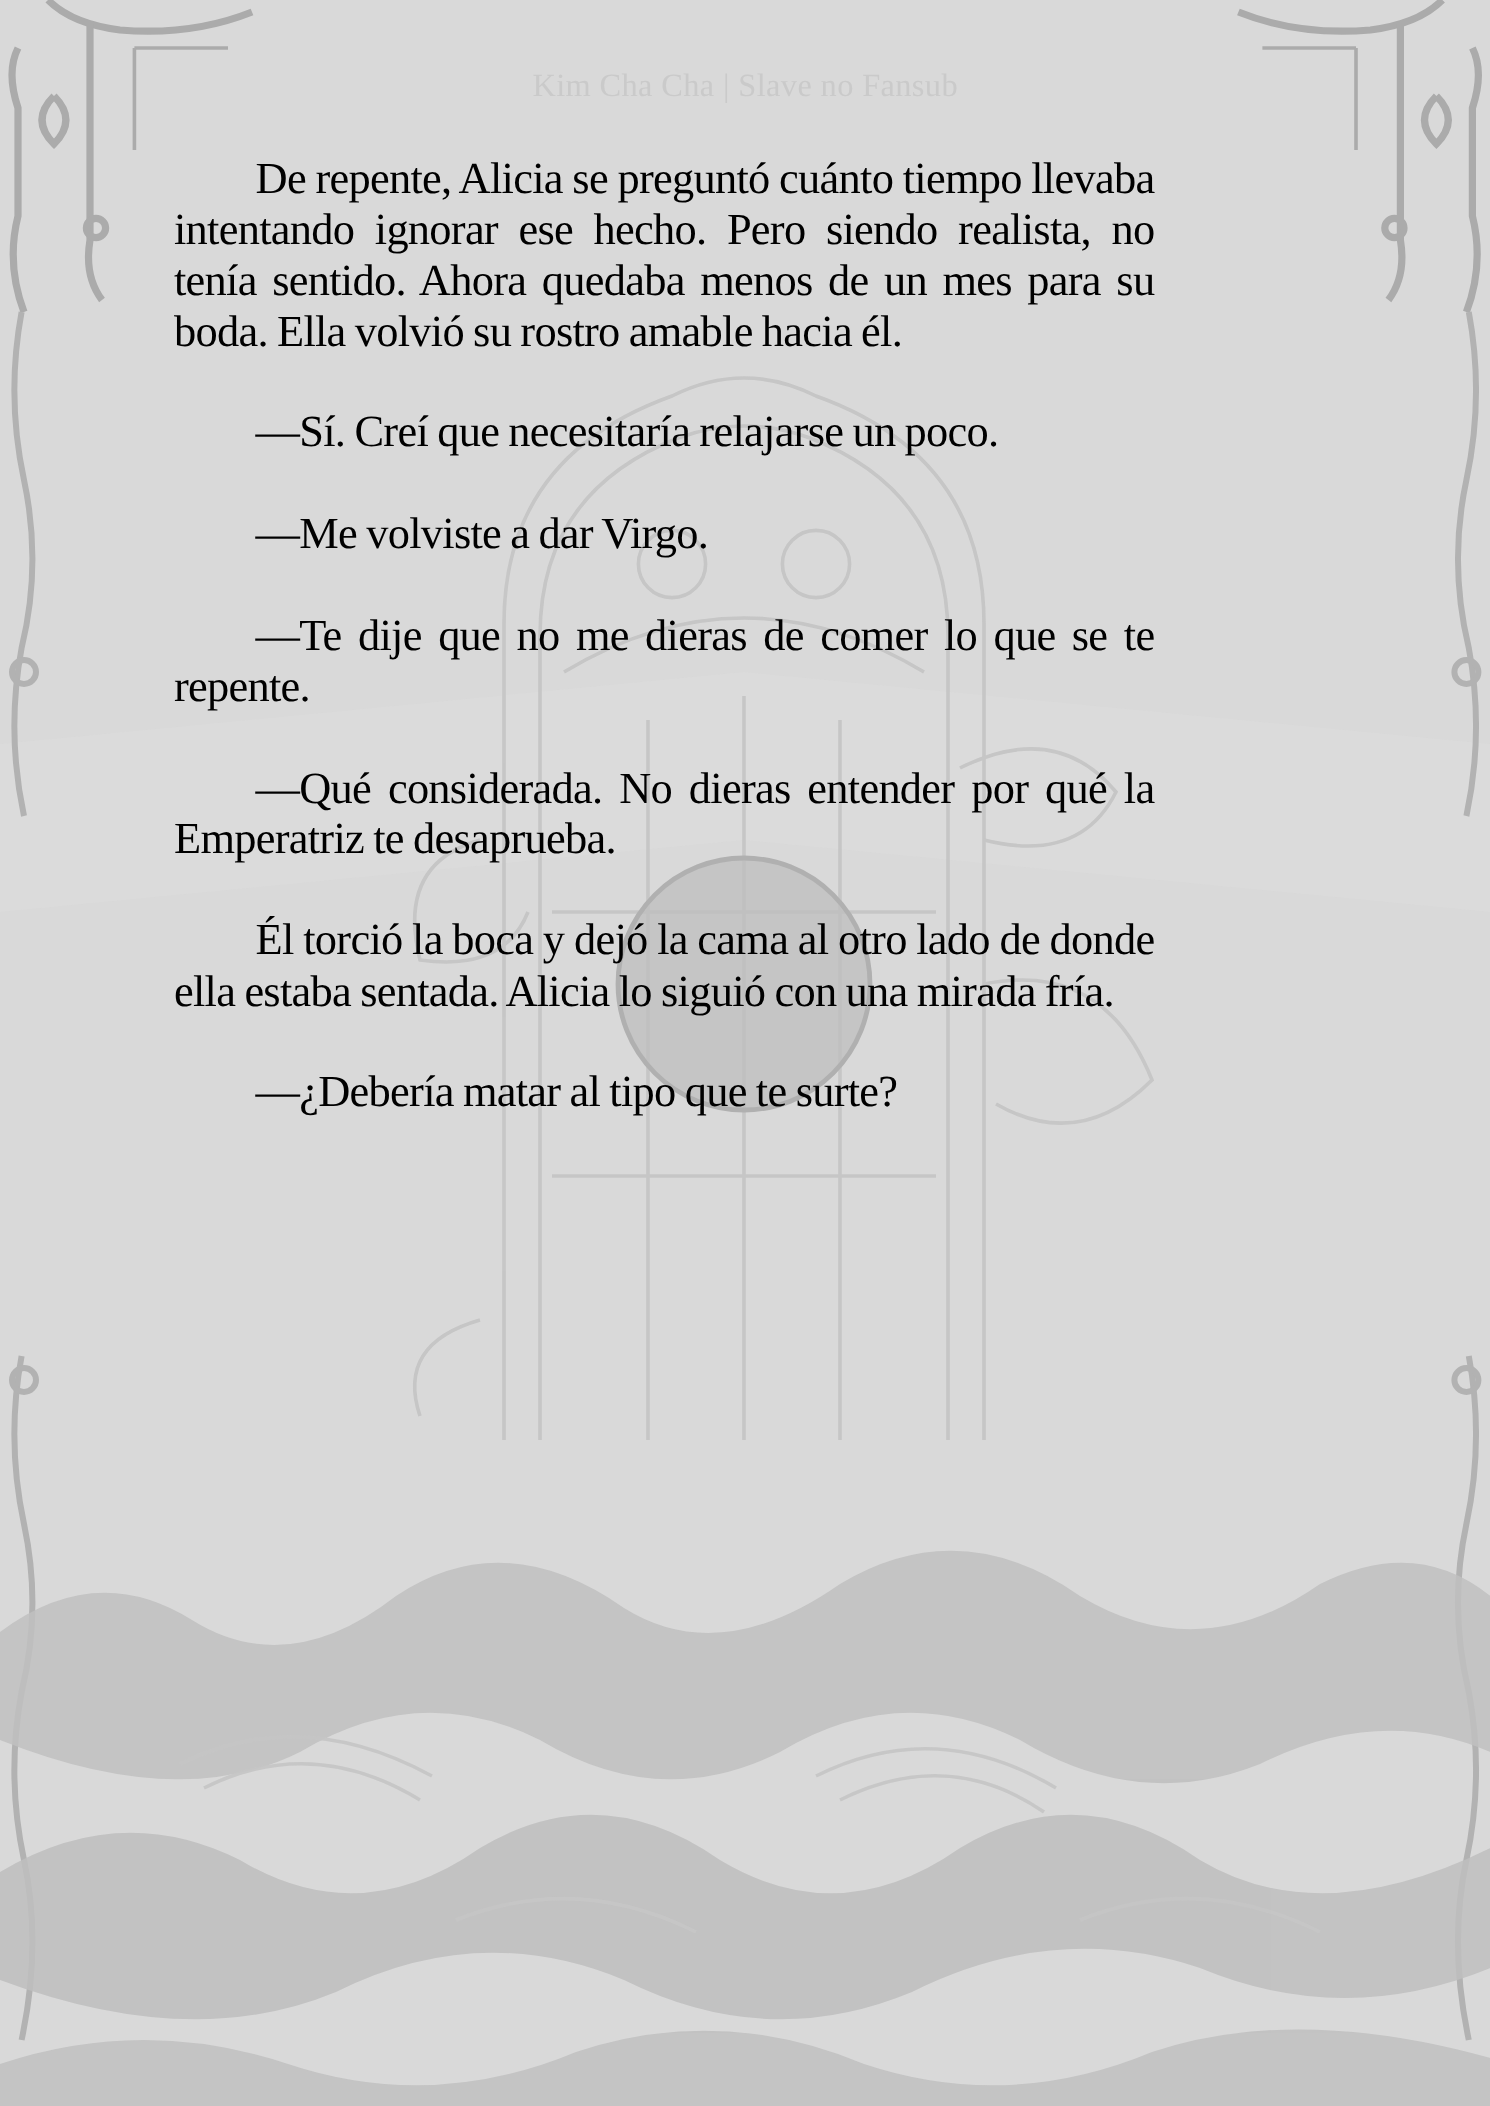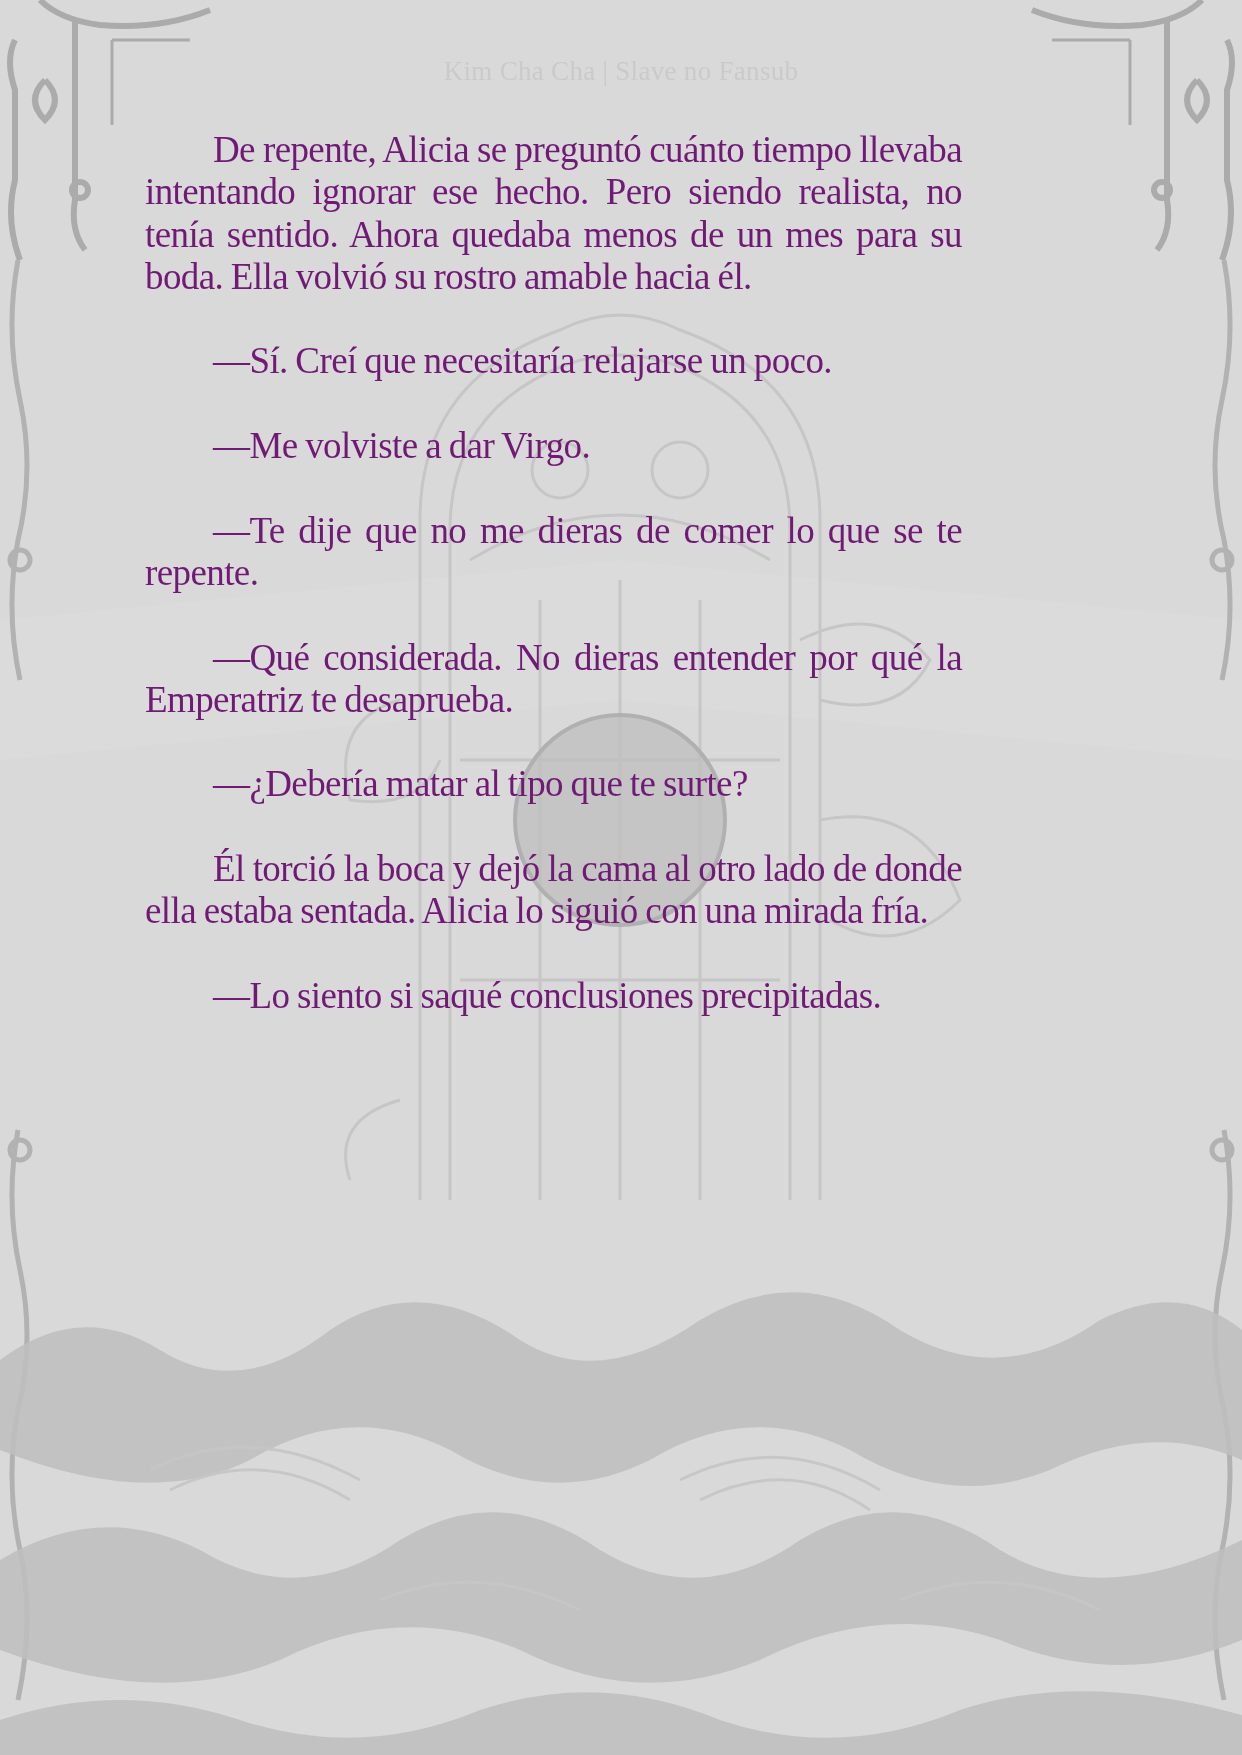--- a/index.html
+++ b/index.html
@@ -27,21 +27,21 @@
       text-align: center;
       font-size: 27px;
       color: #cacaca;
       letter-spacing: 0.3px;
     }
     .page-text {
       position: absolute;
       left: 145px;
       top: 129px;
       width: 817px;
-      color: #701a75;
+      color: #000000;
       font-size: 37px;
       line-height: 42.3px;
       letter-spacing: -0.6px;
     }
     .page-text p {
       margin: 0 0 42.3px 0;
       text-indent: 68px;
       text-align: justify;
       word-spacing: -1px;
     }
@@ -122,16 +122,15 @@
 </svg>
 
 <div class="header-watermark">Kim Cha Cha | Slave no Fansub</div>
 
 <div class="page-text">
   <p>De repente, Alicia se preguntó cuánto tiempo llevaba intentando ignorar ese hecho. Pero siendo realista, no tenía sentido. Ahora quedaba menos de un mes para su boda. Ella volvió su rostro amable hacia él.</p>
   <p>—Sí. Creí que necesitaría relajarse un poco.</p>
   <p>—Me volviste a dar Virgo.</p>
   <p>—Te dije que no me dieras de comer lo que se te repente.</p>
   <p>—Qué considerada. No dieras entender por qué la Emperatriz te desaprueba.</p>
+  <p>Él torció la boca y dejó la cama al otro lado de donde ella estaba sentada. Alicia lo siguió con una mirada fría.</p>
   <p>—¿Debería matar al tipo que te surte?</p>
-  <p>Él torció la boca y dejó la cama al otro lado de donde ella estaba sentada. Alicia lo siguió con una mirada fría.</p>
-  <p>—Lo siento si saqué conclusiones precipitadas.</p>
 </div>
 
 </body></html>

